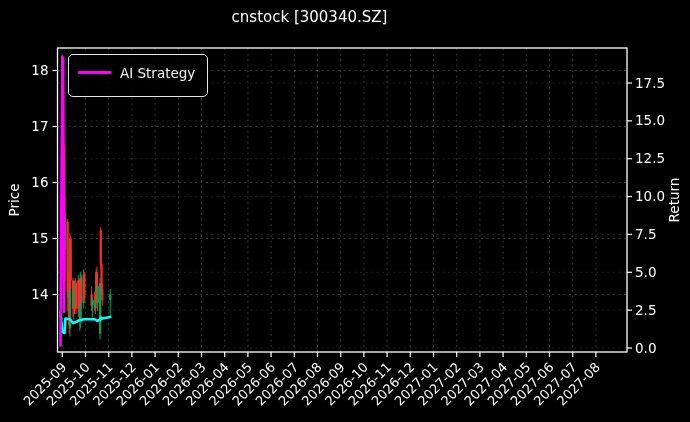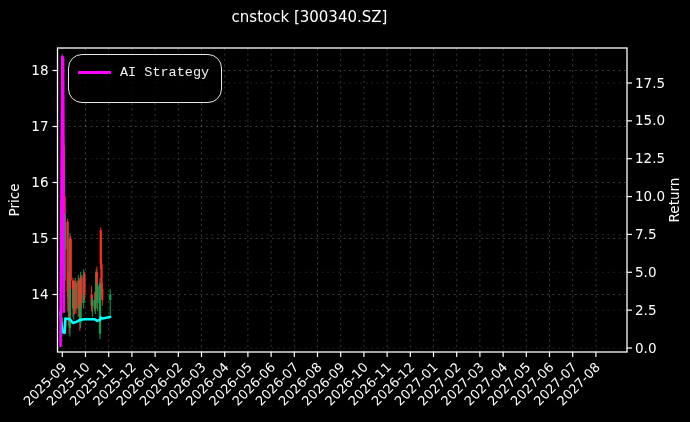--- a/index.html
+++ b/index.html
@@ -5,21 +5,21 @@
   html,body{margin:0;padding:0;background:#000;}
   .fig{position:relative;width:690px;height:422px;background:#000;overflow:hidden;
        font-family:"DejaVu Sans","Liberation Sans",sans-serif;color:#fff;}
   .title{position:absolute;top:8px;left:0;width:619px;text-align:center;
          font-size:15px;color:#fff;}
   .ylabel{position:absolute;white-space:nowrap;font-size:13.5px;color:#fff;}
   .ylabel.left{left:14px;top:200px;transform:translate(-50%,-50%) rotate(-90deg);}
   .ylabel.right{left:674px;top:200px;transform:translate(-50%,-50%) rotate(-90deg);}
   svg{position:absolute;left:0;top:0;}
   .legend{position:absolute;left:68px;top:54px;background:rgba(0,0,0,.85);
-          border:1.5px solid #e6e6e6;border-radius:14px;padding:6px 12px 18px 9px;font-family:Liberation Mono, monospace;}
+          border:1.5px solid #e6e6e6;border-radius:5px;padding:6px 12px 12px 9px;}
   .legend-row{display:flex;align-items:center;height:23px;}
   .swatch{display:inline-block;width:33px;height:3px;margin-right:9px;border-radius:1px;}
   .legend-label{font-size:13.5px;color:#f2f2f2;}
 </style>
 </head>
 <body>
 
 <div class="fig">
   <div class="title">cnstock [300340.SZ]</div>
   <div class="ylabel left">Price</div>

